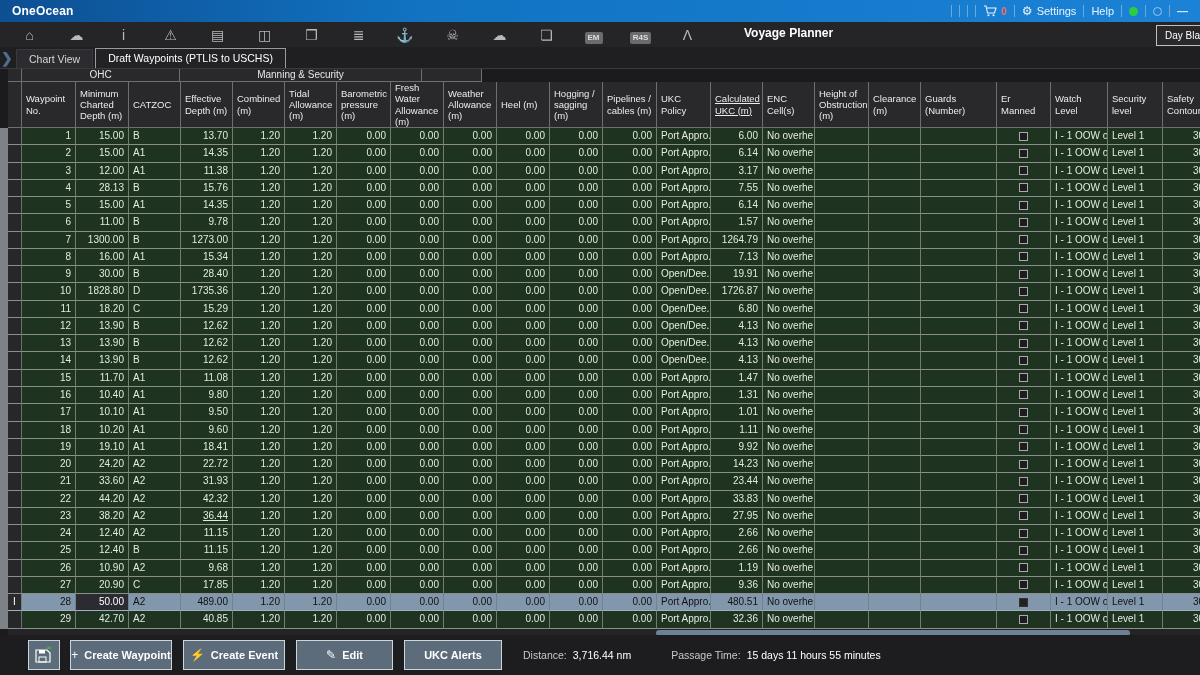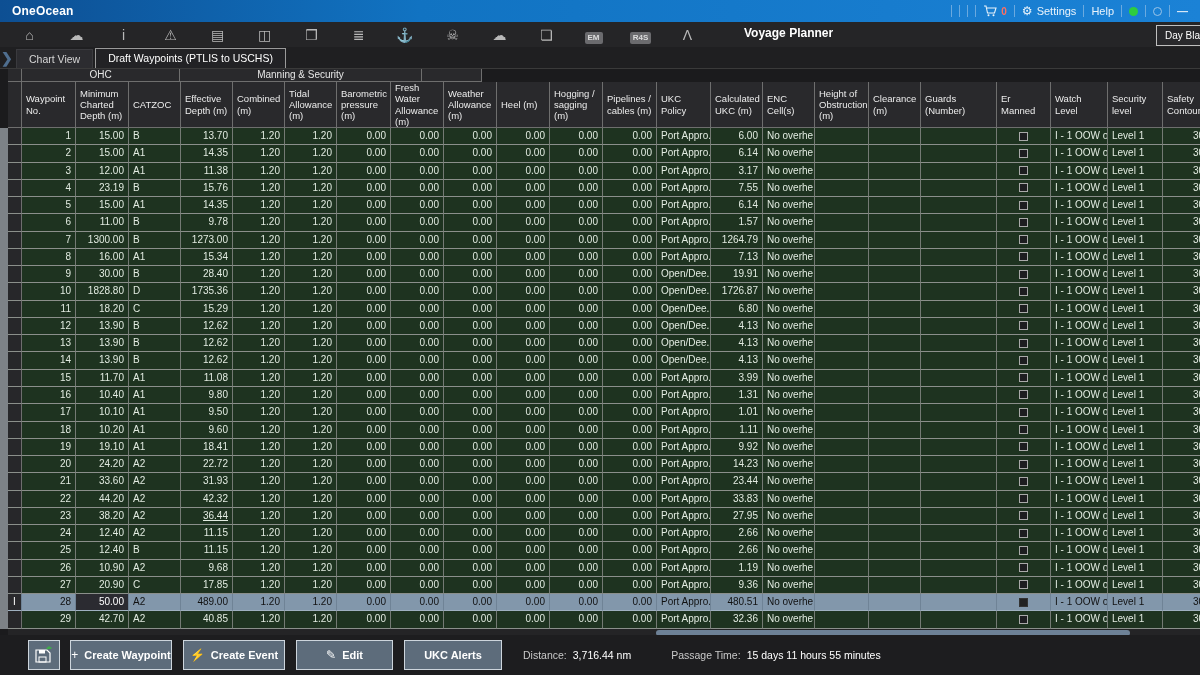--- a/index.html
+++ b/index.html
@@ -155,21 +155,21 @@
           <div class="g-cell" style="width: 52px;">Effective Depth (m)</div>
           <div class="g-cell" style="width: 52px;">Combined (m)</div>
           <div class="g-cell" style="width: 52px;">Tidal Allowance (m)</div>
           <div class="g-cell" style="width: 54px;">Barometric pressure (m)</div>
           <div class="g-cell" style="width: 53px;">Fresh Water Allowance (m)</div>
           <div class="g-cell" style="width: 53px;">Weather Allowance (m)</div>
           <div class="g-cell" style="width: 53px;">Heel (m)</div>
           <div class="g-cell" style="width: 53px;">Hogging / sagging (m)</div>
           <div class="g-cell" style="width: 54px;">Pipelines / cables (m)</div>
           <div class="g-cell" style="width: 54px;">UKC Policy</div>
-          <div class="g-cell" style="width: 52px;">Calculated UKC (m)</div>
+          <div class="g-cell" style="width: 52px; text-decoration: underline;">Calculated UKC (m)</div>
           <div class="g-cell" style="width: 52px;">ENC Cell(s)</div>
           <div class="g-cell" style="width: 54px;">Height of Obstruction (m)</div>
           <div class="g-cell" style="width: 52px;">Clearance (m)</div>
           <div class="g-cell" style="width: 76px;">Guards (Number)</div>
           <div class="g-cell" style="width: 54px;">Er Manned</div>
           <div class="g-cell" style="width: 57px;">Watch Level</div>
           <div class="g-cell" style="width: 55px;">Security level</div>
           <div class="g-cell" style="width: 60px;">Safety Contour (m)</div>
         </div>
         <div class="rows">
@@ -250,21 +250,21 @@
             <div class="g-cell al-c" style="width: 54px;">
               <div class="chk"></div>
             </div>
             <div class="g-cell al-l" style="width: 57px;">I - 1 OOW on</div>
             <div class="g-cell al-l" style="width: 55px;">Level 1</div>
             <div class="g-cell al-r" style="width: 60px;">30.00</div>
           </div>
           <div class="d-row">
             <div class="g-cell al-c ind" style="width: 14px;"></div>
             <div class="g-cell al-r" style="width: 54px;">4</div>
-            <div class="g-cell al-r" style="width: 53px;">23.19</div>
+            <div class="g-cell al-r" style="width: 53px;">28.13</div>
             <div class="g-cell al-l" style="width: 52px;">B</div>
             <div class="g-cell al-r" style="width: 52px;">15.76</div>
             <div class="g-cell al-r" style="width: 52px;">1.20</div>
             <div class="g-cell al-r" style="width: 52px;">1.20</div>
             <div class="g-cell al-r" style="width: 54px;">0.00</div>
             <div class="g-cell al-r" style="width: 53px;">0.00</div>
             <div class="g-cell al-r" style="width: 53px;">0.00</div>
             <div class="g-cell al-r" style="width: 53px;">0.00</div>
             <div class="g-cell al-r" style="width: 53px;">0.00</div>
             <div class="g-cell al-r" style="width: 54px;">0.00</div>
@@ -559,21 +559,21 @@
             <div class="g-cell al-r" style="width: 52px;">11.08</div>
             <div class="g-cell al-r" style="width: 52px;">1.20</div>
             <div class="g-cell al-r" style="width: 52px;">1.20</div>
             <div class="g-cell al-r" style="width: 54px;">0.00</div>
             <div class="g-cell al-r" style="width: 53px;">0.00</div>
             <div class="g-cell al-r" style="width: 53px;">0.00</div>
             <div class="g-cell al-r" style="width: 53px;">0.00</div>
             <div class="g-cell al-r" style="width: 53px;">0.00</div>
             <div class="g-cell al-r" style="width: 54px;">0.00</div>
             <div class="g-cell al-l" style="width: 54px;">Port Appro...</div>
-            <div class="g-cell al-r" style="width: 52px;">3.99</div>
+            <div class="g-cell al-r" style="width: 52px;">1.47</div>
             <div class="g-cell al-l" style="width: 52px;">No overhe...</div>
             <div class="g-cell al-l" style="width: 54px;"></div>
             <div class="g-cell al-l" style="width: 52px;"></div>
             <div class="g-cell al-l" style="width: 76px;"></div>
             <div class="g-cell al-c" style="width: 54px;">
               <div class="chk"></div>
             </div>
             <div class="g-cell al-l" style="width: 57px;">I - 1 OOW on</div>
             <div class="g-cell al-l" style="width: 55px;">Level 1</div>
             <div class="g-cell al-r" style="width: 60px;">30.00</div>

